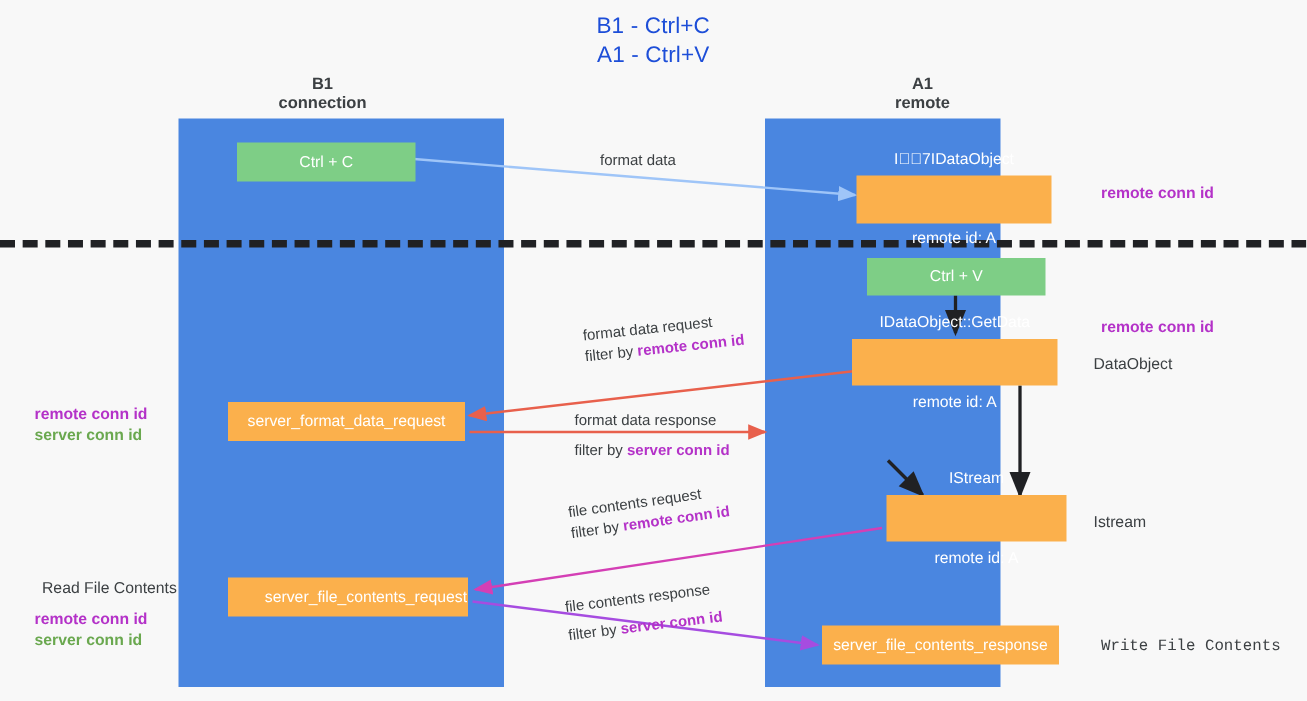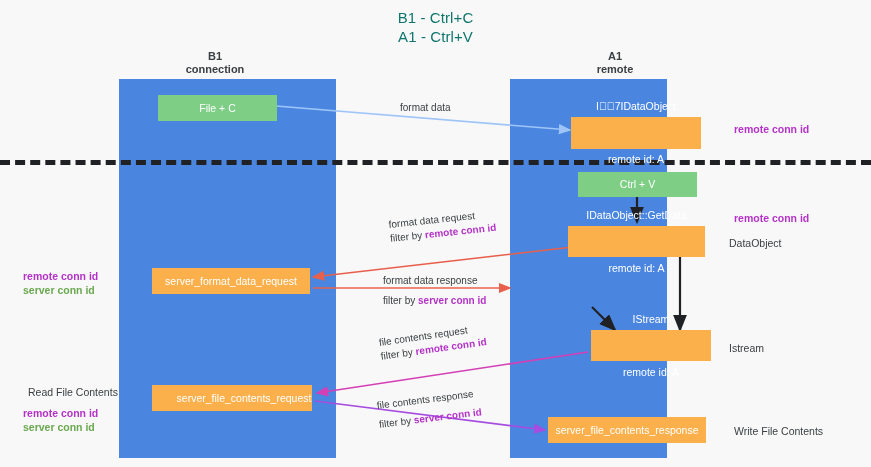--- a/index.html
+++ b/index.html
@@ -17,21 +17,21 @@
     background: #f8f8f8;
     overflow: hidden;
   }
   .title {
     position: absolute;
     left: 0;
     top: 8px;
     width: 871px;
     text-align: center;
     font-size: 15px;
-    color: #0f766e;
+    color: #1d4ed8;
     line-height: 19px;
     letter-spacing: .1px;
   }
   .col-header {
     position: absolute;
     text-align: center;
     font-size: 11px;
     color: #3c4043;
     line-height: 13px;
     font-weight: bold;
@@ -143,21 +143,21 @@
     <path d="M 592 307 L 615 330" stroke="#202124" stroke-width="2.2" fill="none" marker-end="url(#ah-black)"></path>
 
     <line x1="588" y1="352" x2="317" y2="393" stroke="#d43fb5" stroke-width="1.6" marker-end="url(#ah-magenta)"></line>
 
     <line x1="315" y1="401" x2="545" y2="430" stroke="#a64ce0" stroke-width="1.6" marker-end="url(#ah-purple)"></line>
   </svg>
 
   <div class="dashline" style="top:160px;"></div>
 
   <div class="node green" style="left:158px; top:95px; width:119px; height:26px;">
-    <div>File + C</div>
+    <div>Ctrl + C</div>
   </div>
 
   <div class="node orange" style="left:571px; top:117px; width:130px; height:32px;">
     <div>I⃞⃟7IDataObject</div>
     <div class="sub">remote id: A</div>
   </div>
 
   <div class="node green" style="left:578px; top:172px; width:119px; height:25px;">
     <div>Ctrl + V</div>
   </div>
@@ -214,21 +214,21 @@
     <div>file contents response</div>
     <div style="margin-top:5px;">
       <span>filter by </span><span class="hl-purple">server conn id</span>
     </div>
   </div>
 
   <div class="side-label purple" style="left:734px; top:122px;">remote conn id</div>
   <div class="side-label purple" style="left:734px; top:211px;">remote conn id</div>
   <div class="side-label" style="left:729px; top:236px;">DataObject</div>
   <div class="side-label" style="left:729px; top:341px;">Istream</div>
-  <div class="side-label" style="left:734px; top:424px;">Write File Contents</div>
+  <div class="side-label" style="left:734px; top:424px;font-family:Liberation Mono, monospace;">Write File Contents</div>
 
   <div class="side-label purple" style="left:23px; top:269px;">remote conn id</div>
   <div class="side-label green" style="left:23px; top:283px;">server conn id</div>
 
   <div class="side-label" style="left:28px; top:385px;">Read File Contents</div>
   <div class="side-label purple" style="left:23px; top:406px;">remote conn id</div>
   <div class="side-label green" style="left:23px; top:420px;">server conn id</div>
 
 </div>
 

